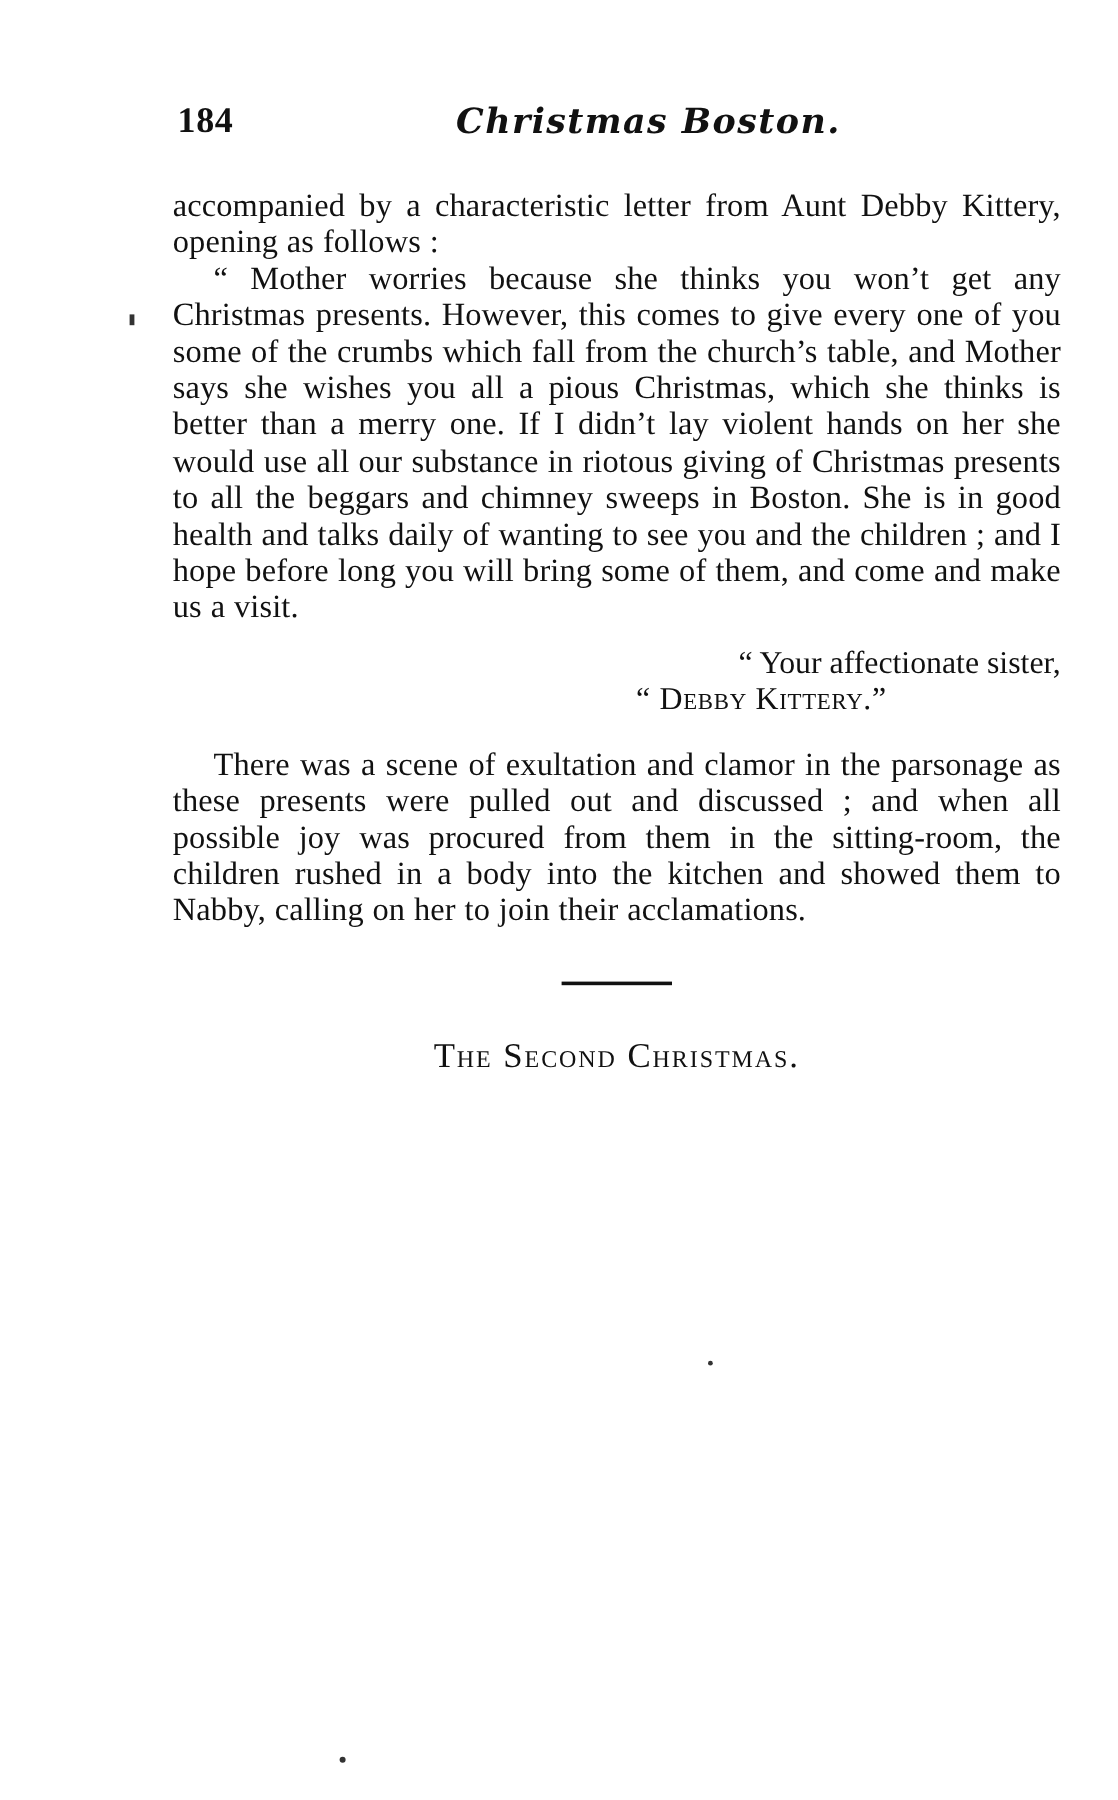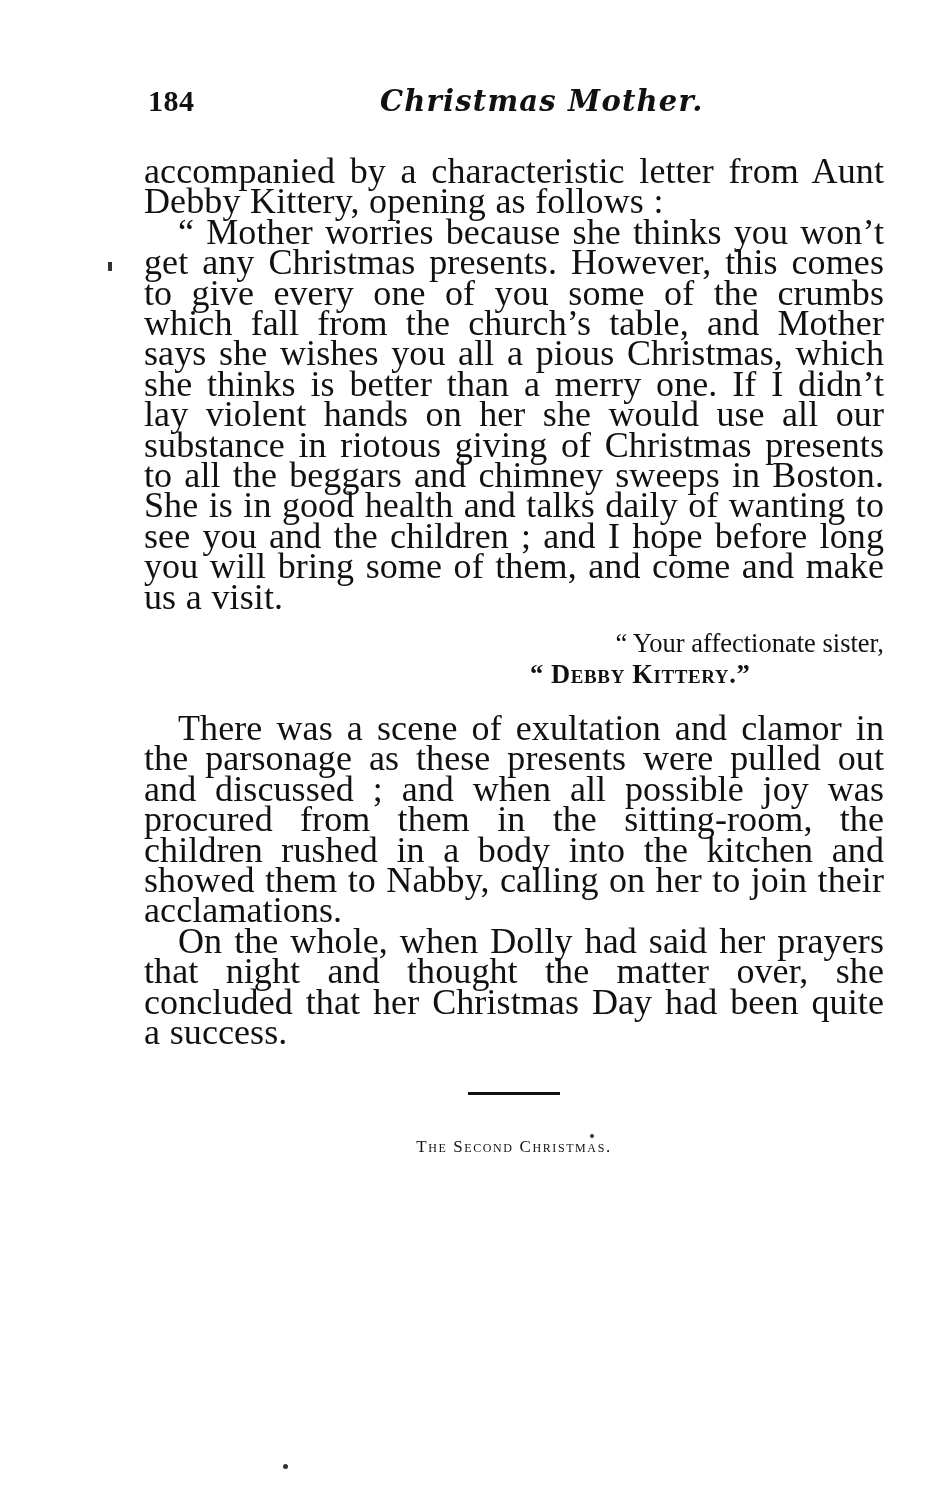--- a/index.html
+++ b/index.html
@@ -51,21 +51,21 @@
   }
   
   .body-col {
     position: absolute;
     top: 156px;
     left: 114px;
     width: 740px;
   }
   p {
     margin: 0;
-    font-size: 36px;
+    font-size: 27px;
     line-height: 30.4px;
     text-align: justify;
     font-family: "Liberation Serif", serif;
     letter-spacing: 0.1px;
     word-spacing: 0.5px;
   }
   p.indent {
     text-indent: 34px;
   }
   p.gap {
@@ -75,36 +75,36 @@
     font-variant: small-caps;
     letter-spacing: 0.6px;
   }
   .sig-line {
     font-size: 26.5px;
     line-height: 30.4px;
     font-family: "Liberation Serif", serif;
     white-space: pre;
   }
   .sig-1 { margin-top: 16px; padding-left: 182px; text-align: right; }
-  .sig-2 { padding-left: 386px; font-weight: bold; }
+  .sig-2 { padding-left: 386px; }
   .rule-wrap {
     margin-top: 34px;
     height: 30px;
     text-align: center;
   }
   .rule {
     display: inline-block;
     width: 92px;
     height: 3px;
     background: #111;
   }
   .section-title {
     margin-top: 26px;
     text-align: center;
-    font-size: 17px;
+    font-size: 29px;
     font-variant: small-caps;
     letter-spacing: 1.6px;
     font-family: "Liberation Serif", serif;
   }
   .after-title { margin-top: 18px; }
   .stray-dot-top {
     position: absolute;
     left: 560px;
     top: 1134px;
     width: 4px;
@@ -130,38 +130,37 @@
     background: #333;
   }
 </style>
 </head>
 <body>
 
 <div class="page">
 
   <div class="running-head">
     <div class="folio">184</div>
-    <div class="head-title">Christmas Mother.</div>
+    <div class="head-title">Christmas Boston.</div>
   </div>
 
   <div class="stray-mark-left"></div>
 
   <div class="body-col">
 
     <p class="para">accompanied by a characteristic letter from Aunt Debby Kittery, opening as follows :</p>
 
 
     <p class="para indent">“ Mother worries because she thinks you won’t get any Christmas presents.   However, this comes to give every one of you some of the crumbs which fall from the church’s table, and Mother says she wishes you all a pious Christmas, which she thinks is better than a merry one.   If I didn’t lay violent hands on her she would use all our substance in riotous giving of Christmas presents to all the beggars and chimney sweeps in Boston.   She is in good health and talks daily of wanting to see you and the children ; and I hope before long you will bring some of them, and come and make us a visit.</p>
 
     <div class="sig-line sig-1">“ Your affectionate sister,</div>
     <div class="sig-line sig-2 smallcaps">“ Debby Kittery.”</div>
 
     <p class="para gap indent">There was a scene of exultation and clamor in the parsonage as these presents were pulled out and discussed ; and when all possible joy was procured from them in the sitting-room, the children rushed in a body into the kitchen and showed them to Nabby, calling on her to join their acclamations.</p>
 
-    <p class="para indent">On the whole, when Dolly had said her prayers that night and thought the matter over, she concluded that her Christmas Day had been quite a success.</p>
 
     <div class="rule-wrap">
       <span class="rule"></span>
     </div>
 
     <div class="section-title">The Second Christmas.</div>
 
 
   </div>
 

